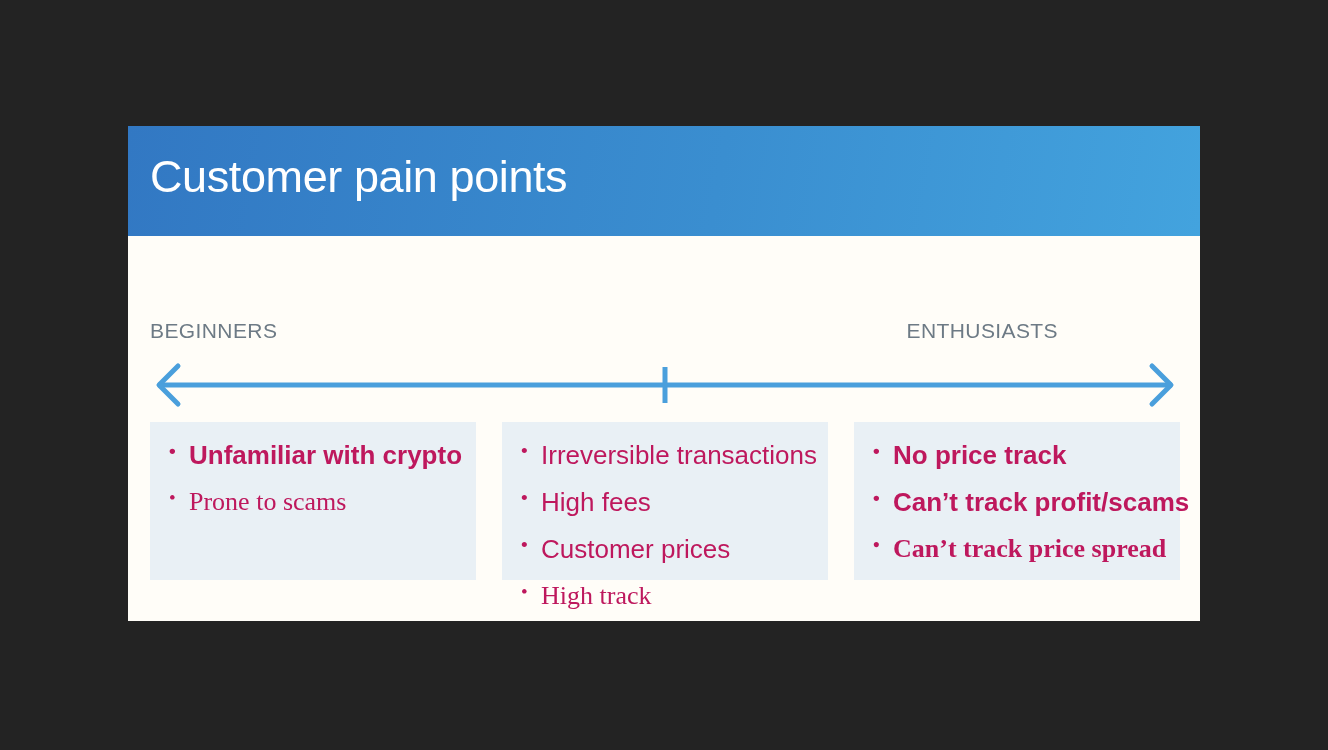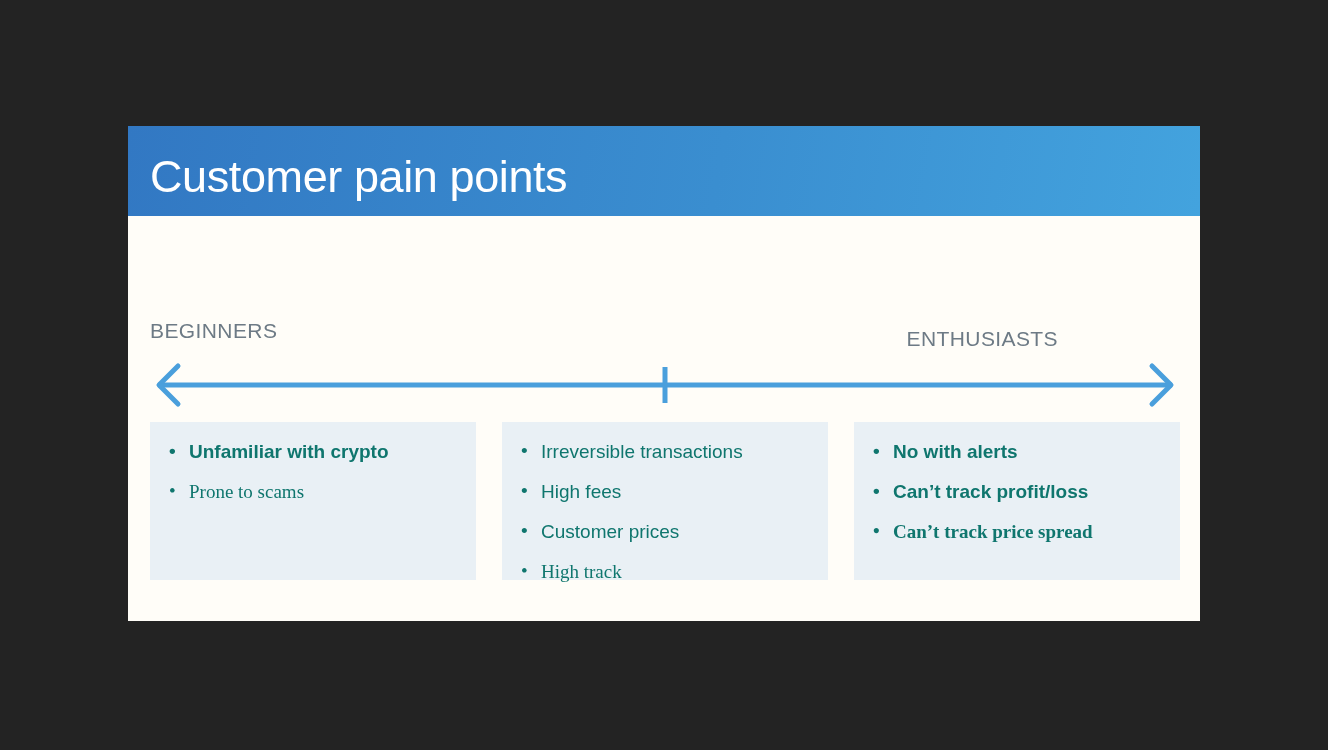--- a/index.html
+++ b/index.html
@@ -22,21 +22,21 @@
     height: 495px;
     background: #fffdf8;
     overflow: hidden;
   }
 
   .card-header {
     position: absolute;
     left: 0;
     top: 0;
     width: 1072px;
-    height: 90px;
+    height: 110px;
     background: linear-gradient(100deg, #3278c3 0%, #3a8ed0 55%, #43a3de 100%);
   }
 
   .card-title {
     position: absolute;
     left: 22px;
     top: 26px;
     font-size: 45px;
     font-weight: 300;
     letter-spacing: -0.4px;
@@ -56,21 +56,21 @@
   .axis-label {
     position: absolute;
     top: 83px;
     font-size: 21px;
     font-weight: 400;
     color: #6d7a85;
     letter-spacing: 0.4px;
     white-space: nowrap;
   }
   .axis-label.left  { left: 22px; }
-  .axis-label.right { right: 22px; margin-top: 8px; }
+  .axis-label.right { right: 22px; }
 
   .axis-wrap {
     position: absolute;
     left: 22px;
     top: 126px;
     width: 1030px;
     height: 46px;
   }
   .axis-wrap svg { display: block; }
 
@@ -94,23 +94,23 @@
 
   .pain-list {
     list-style: none;
     margin: 0;
     padding: 0;
   }
 
   .pain-list li {
     position: relative;
     padding-left: 23px;
-    font-size: 19px;
+    font-size: 26px;
     line-height: 1.0;
-    color: #0f766e;
+    color: #be185d;
     margin-bottom: 21px;
     white-space: nowrap;
   }
   .pain-list li:last-child { margin-bottom: 0; font-family: Liberation Serif, serif; }
 
   .pain-list li::before {
     content: "\2022";
     position: absolute;
     left: 3px;
     top: -1px;
@@ -160,21 +160,21 @@
         <ul class="pain-list">
           <li class="normal">Irreversible transactions</li>
           <li class="normal">High fees</li>
           <li class="normal">Customer prices</li>
           <li class="normal">High track</li>
         </ul>
       </div>
 
       <div class="pain-box">
         <ul class="pain-list">
-          <li class="bold">No with alerts</li>
-          <li class="bold">Can’t track profit/loss</li>
+          <li class="bold">No price track</li>
+          <li class="bold">Can’t track profit/scams</li>
           <li class="bold">Can’t track price spread</li>
         </ul>
       </div>
 
     </div>
   </div>
 </div>
 
 </body></html>

